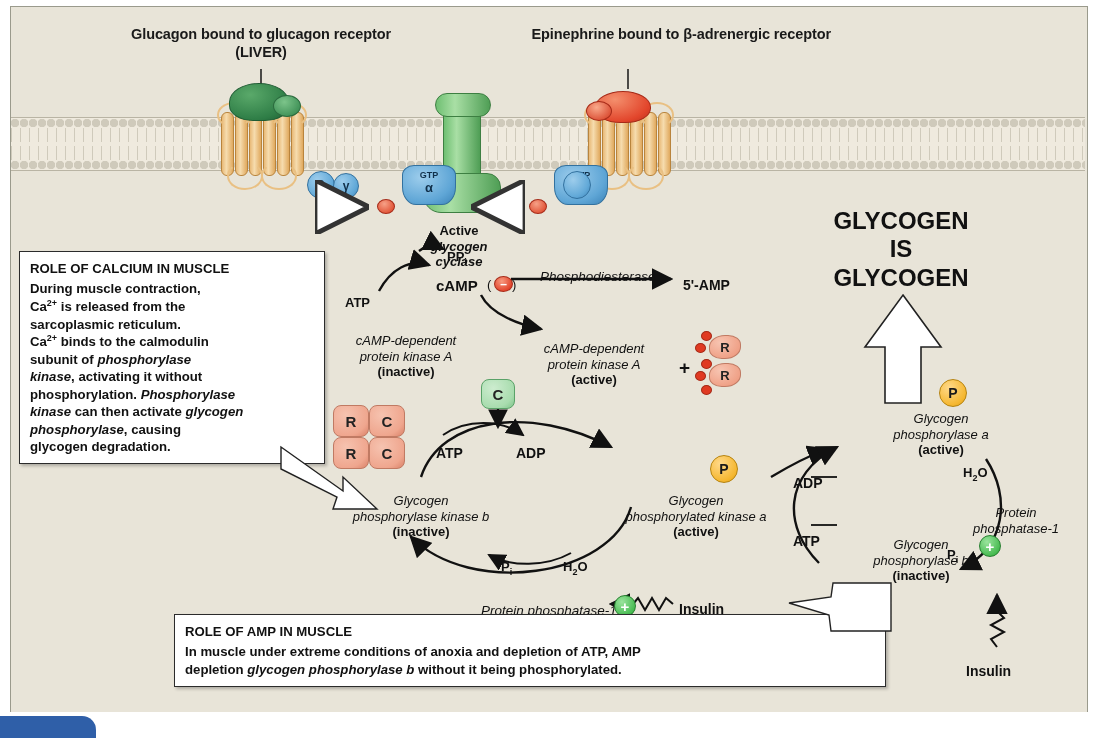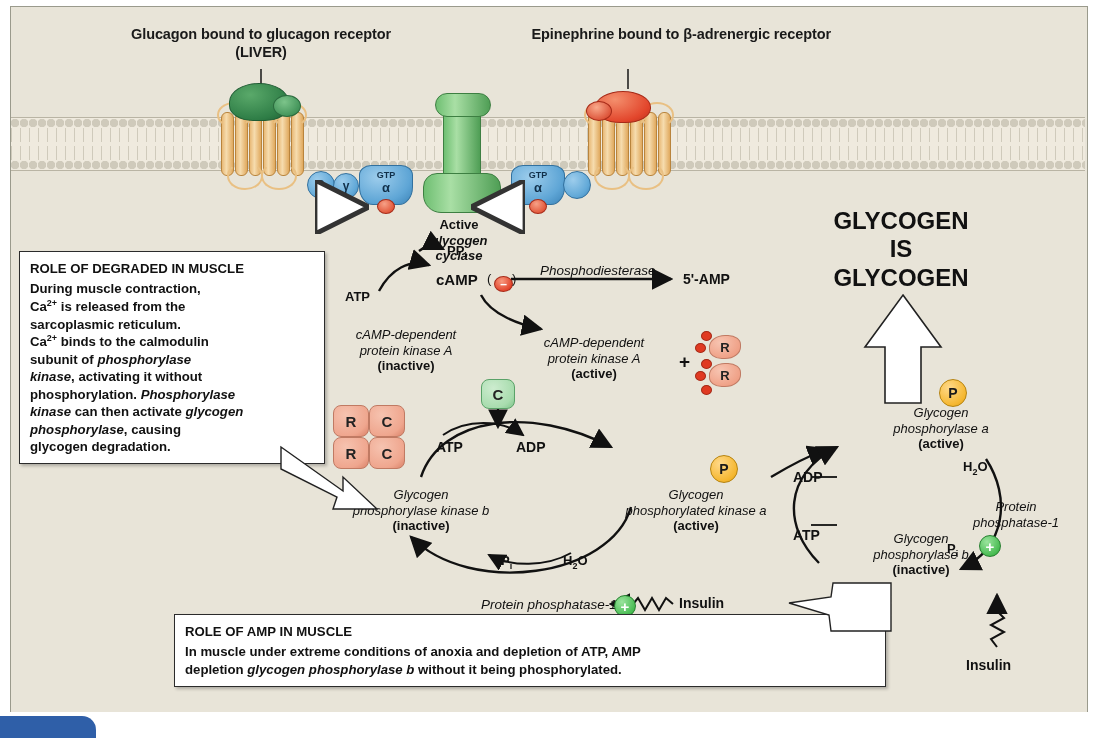--- a/index.html
+++ b/index.html
@@ -74,20 +74,21 @@
     font-size: 14.5px;
     color: #1a1a1a;
     text-align: center;
     line-height: 1.25;
     letter-spacing: -0.1px;
   }
   .lbl {
     font-size: 13px;
     color: #111;
     line-height: 1.2;
+    margin-top: 6px;
   }
   .lbl-b { font-weight: bold; }
   .lbl-i { font-style: italic; }
   .center { text-align: center; }
 
   
   .receptor {
     position: absolute;
     width: 86px;
     height: 64px;
@@ -153,20 +154,21 @@
   }
   .alpha-body {
     position: absolute;
     width: 52px; height: 38px;
     background: radial-gradient(ellipse at 35% 30%, #9dcdec 0%, #5fa6d6 65%, #3b83b8 100%);
     border: 1px solid #32719f;
     border-radius: 12px 12px 14px 14px / 10px 10px 18px 18px;
     color: #11304a;
     font-size: 9px; font-weight: bold;
     text-align: center;
+    margin-left: 43px;
   }
 
   
   .cyclase {
     position: absolute;
     background: linear-gradient(to right, #6fbf72 0%, #a9dfa5 35%, #4f9e55 100%);
     border: 1px solid #3d7f42;
   }
 
   
@@ -522,21 +524,21 @@
     <div class="abs center" style="left:790px; top:200px; width:200px; font-weight:bold; font-size:24px; color:#111; line-height:1.18;">
       <div>GLYCOGEN</div>
       <div>IS</div>
       <div>GLYCOGEN</div>
     </div>
     <svg class="abs" style="left:850px; top:288px; width:90px; height:110px;">
       <path d="M42,0 L80,52 L60,52 L60,108 L24,108 L24,52 L4,52 Z" fill="#ffffff" stroke="#222" stroke-width="1.6"></path>
     </svg>
 
     <div class="callout" style="left:8px; top:244px; width:284px;">
-      <div class="co-title">ROLE OF DEGRADED IN MUSCLE</div>
+      <div class="co-title">ROLE OF CALCIUM IN MUSCLE</div>
       <div class="co-body">
         <span>During muscle contraction,</span><br>
         <span>Ca</span><span class="sup">2+</span><span> is released from the</span><br>
         <span>sarcoplasmic reticulum.</span><br>
         <span>Ca</span><span class="sup">2+</span><span> binds to the calmodulin</span><br>
         <span>subunit of </span><i>phosphorylase</i><br>
         <i>kinase</i><span>, activating it without</span><br>
         <span>phosphorylation. </span><i>Phosphorylase</i><br>
         <i>kinase</i><span> can then activate </span><i>glycogen</i><br>
         <i>phosphorylase</i><span>, causing</span><br>

